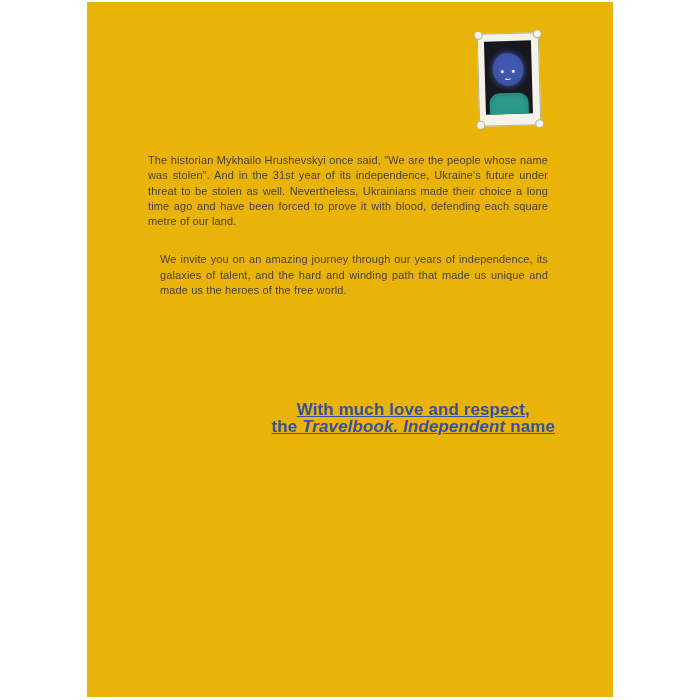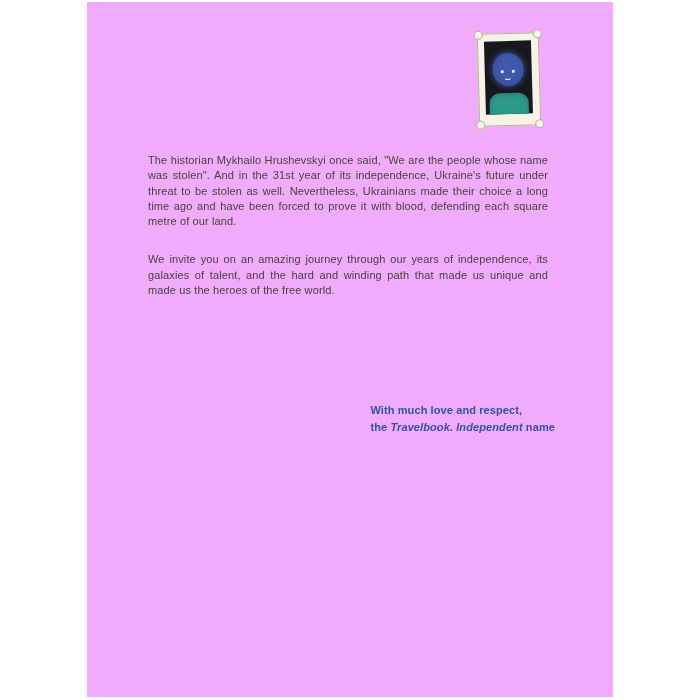--- a/index.html
+++ b/index.html
@@ -14,21 +14,21 @@
     height: 700px;
     background: #ffffff;
     overflow: hidden;
   }
   .page {
     position: absolute;
     left: 87px;
     top: 2px;
     width: 526px;
     height: 695px;
-    background: #f0abfc;
+    background: #eab308;
   }
   
   .frame {
     position: absolute;
     left: 391px;
     top: 31px;
     width: 60px;
     height: 91px;
     border: 1.2px solid #b6b095;
     transform: rotate(-1.6deg);
@@ -106,33 +106,35 @@
   .text-block p {
     margin: 0;
     font-size: 11px;
     line-height: 15.3px;
     letter-spacing: 0.12px;
     color: #49423a;
     text-align: justify;
   }
   .text-block p + p {
     margin-top: 23px;
+    margin-left: 12px;
   }
   
   .signature {
     position: absolute;
     right: 58px;
     top: 400px;
-    text-align: left;
+    text-align: center;
     color: #33519f;
     font-weight: bold;
-    font-size: 11px;
+    font-size: 17px;
     line-height: 16.5px;
     letter-spacing: 0.1px;
     white-space: nowrap;
+    text-decoration: underline;
   }
   .signature em {
     font-style: italic;
     margin-top: 14px;
   }
 </style>
 </head>
 <body>
 
 <div class="canvas">

